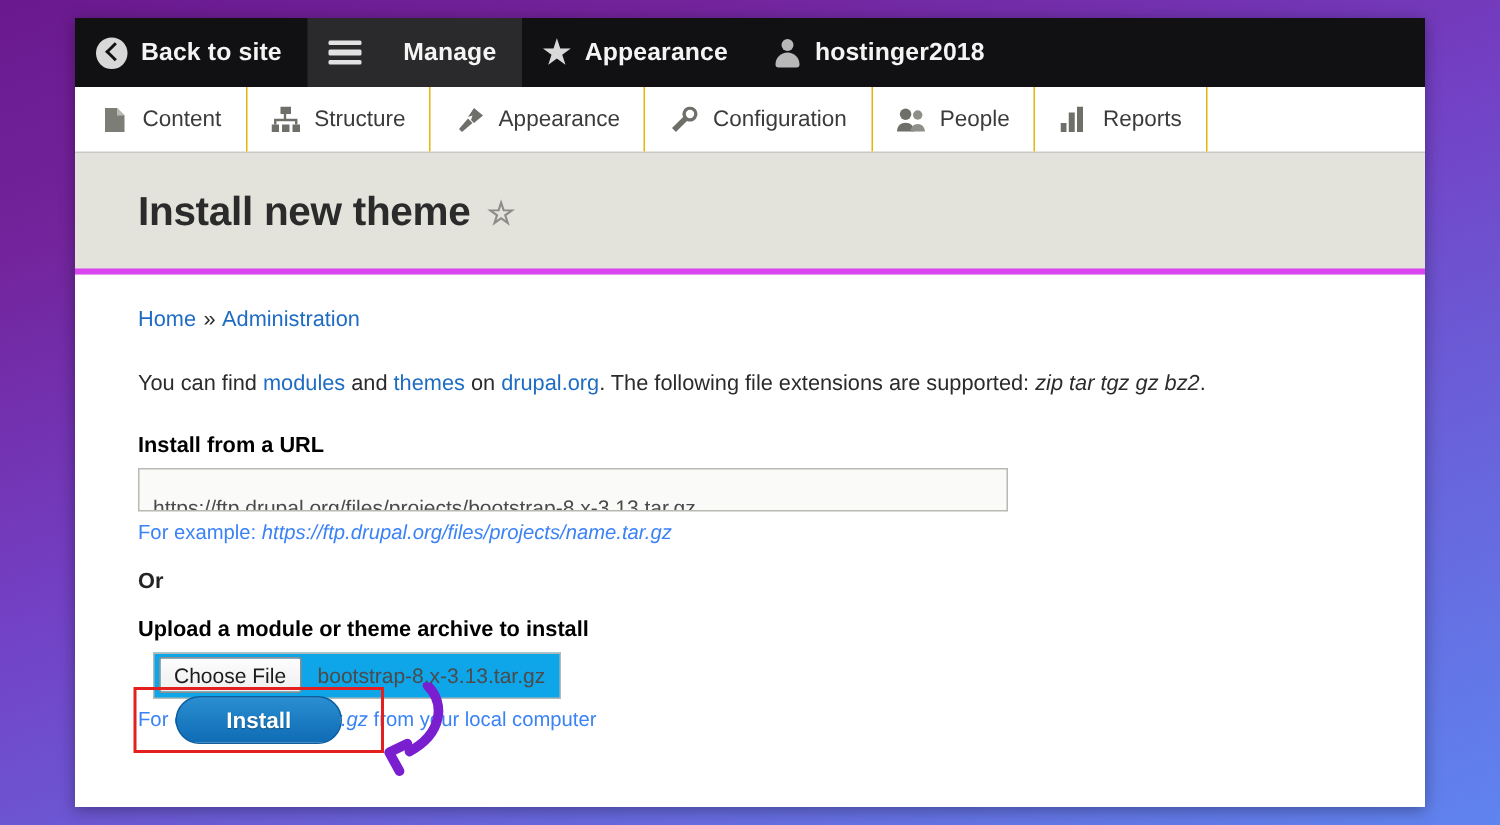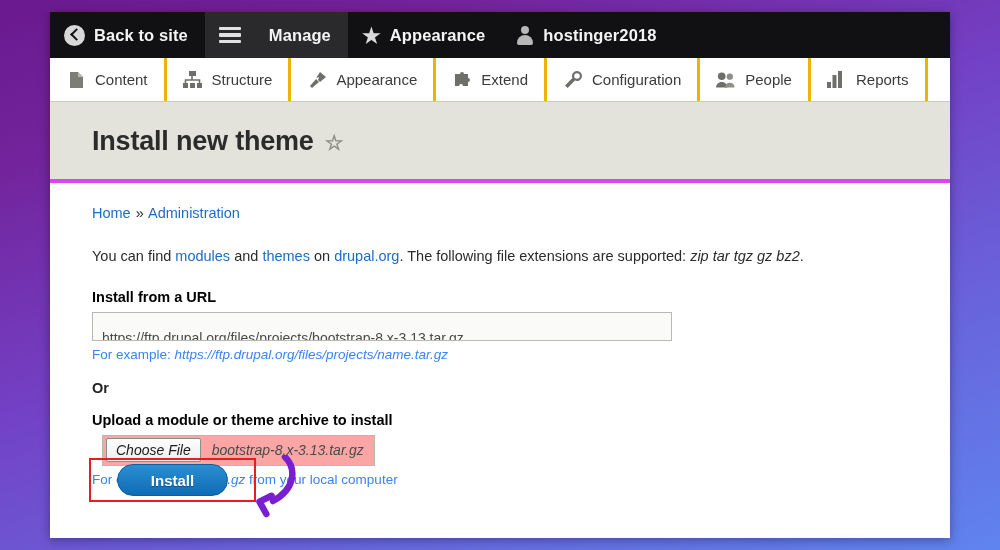--- a/index.html
+++ b/index.html
@@ -78,21 +78,21 @@
     display: flex;
     align-items: stretch;
   }
   .am-item {
     display: flex;
     align-items: center;
     gap: 9px;
     padding: 0 16px;
     font-size: 15px;
     color: #3b3b3b;
-    border-right: 3px solid #eab308;
+    border-right: 1px solid #eab308;
     white-space: nowrap;
   }
   .am-item:first-child { border-left: none; }
   .am-icon { width: 20px; height: 20px; display:flex; align-items:center; justify-content:center; }
   .am-icon svg { display: block; }
 
   
   .headband {
     background: #e3e3dc;
     border-bottom: 4px solid #d946ef;
@@ -131,25 +131,24 @@
     overflow: hidden;
   }
   .helptext { font-size: 13.5px; color: #3b82f6; margin-top: 6px; }
   .helptext em { font-style: italic; }
   .or-label { font-weight: bold; font-size: 14.5px; color: #232323; margin: 18px 0 16px 0; }
 
   .filerow {
     display: inline-flex;
     align-items: center;
     border: 1px solid #b9b9b4;
-    background: #fca5a5;
+    background: #0ea5e9;
     height: 31px;
     margin-left: 10px;
     padding: 0 10px 0 3px;
-    font-style: italic;
   }
   .choosefile {
     border: 1px solid #8d8d8d;
     background: linear-gradient(#fdfdfd, #eeeeee);
     border-radius: 2px;
     padding: 2px 9px;
     font-size: 14px;
     color: #1b1b1b;
     line-height: 18px;
   }
@@ -247,28 +246,20 @@
       <div class="am-item">
         <span class="am-icon">
           <svg width="19" height="18" viewBox="0 0 19 18">
             <path d="M12 1l6 5-6 5-2-2 1-3-3 1z" fill="#6f6f6a"></path>
             <path d="M8 8L2 15l2 2 7-6z" fill="#6f6f6a"></path>
           </svg>
         </span>
         <span>Appearance</span>
       </div>
 
-      <div class="am-item">
-        <span class="am-icon">
-          <svg width="19" height="18" viewBox="0 0 19 18">
-            <path d="M2 3h5a2 2 0 014 0h4v4a2 2 0 010 4v4H10a2 2 0 00-4 0H2z" fill="#6f6f6a"></path>
-          </svg>
-        </span>
-        <span>Extend</span>
-      </div>
 
       <div class="am-item">
         <span class="am-icon">
           <svg width="19" height="18" viewBox="0 0 19 18">
             <path d="M13 1a5 5 0 00-4.6 7L1 15.4 3.6 18 11 10.6A5 5 0 1013 1zm0 2.2a2.8 2.8 0 110 5.6 2.8 2.8 0 010-5.6z" fill="#6f6f6a" transform="translate(0,-1)"></path>
           </svg>
         </span>
         <span>Configuration</span>
       </div>
 

